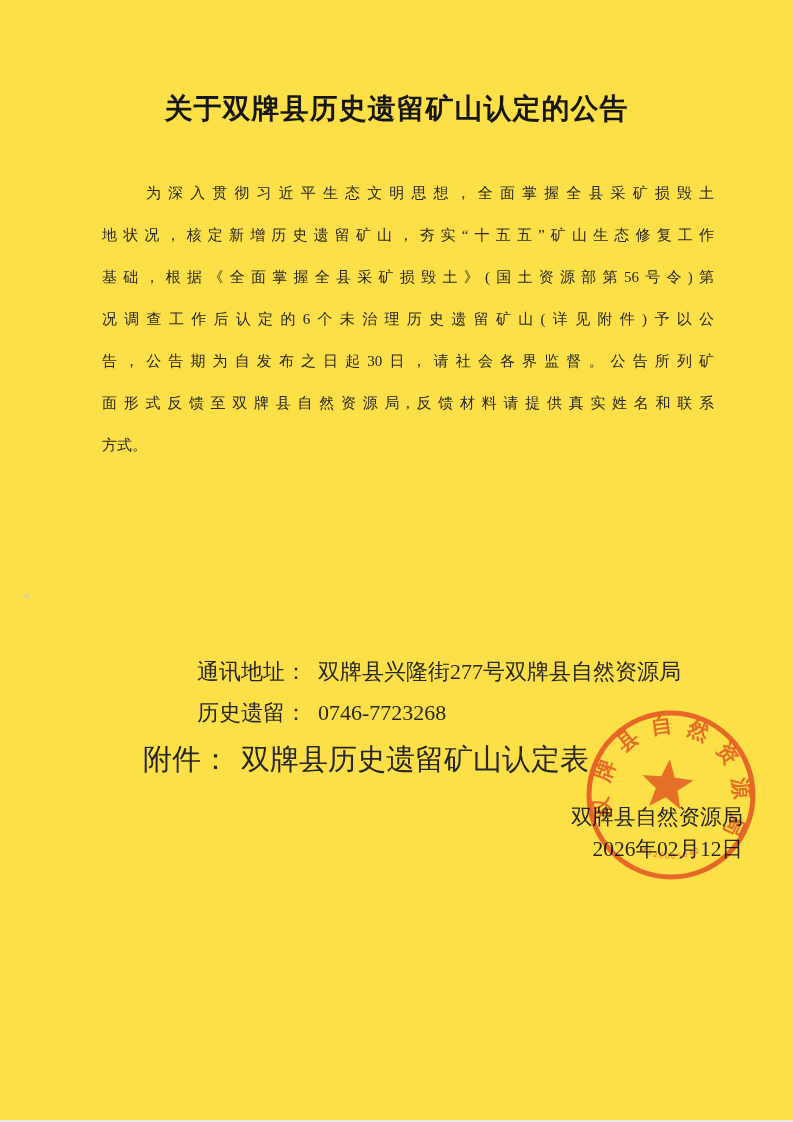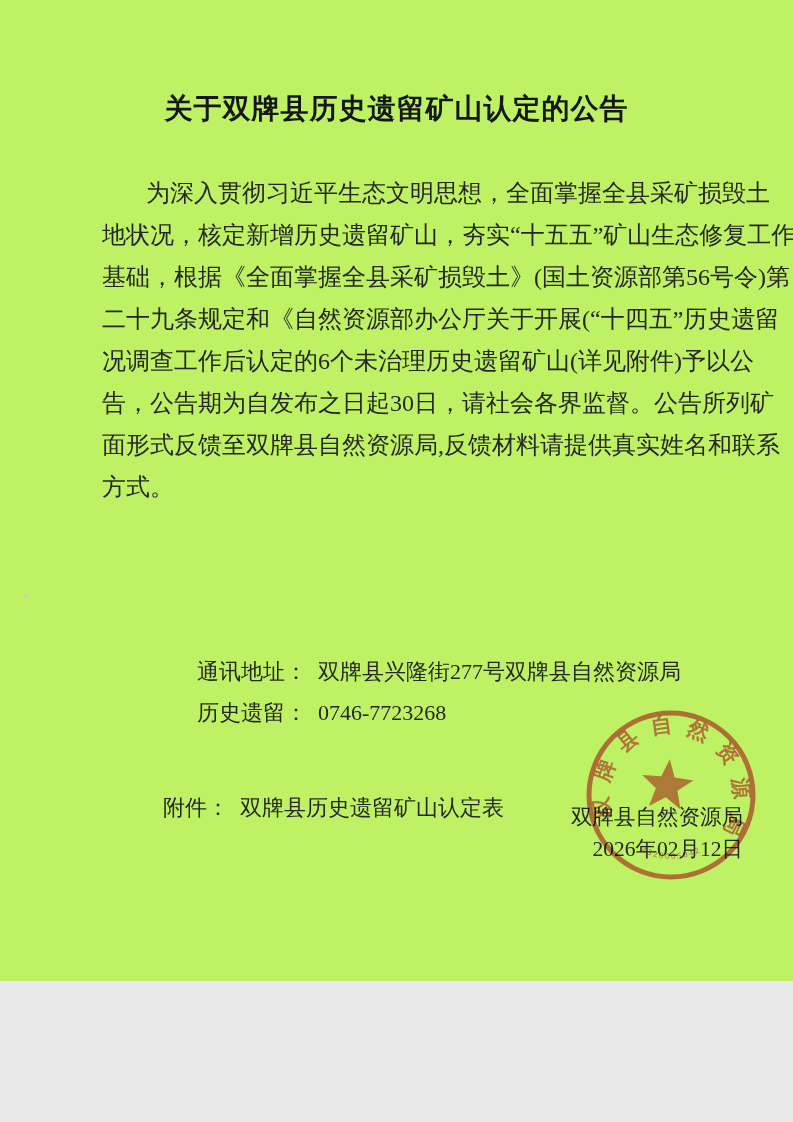--- a/index.html
+++ b/index.html
@@ -1,50 +1,50 @@
 <!DOCTYPE html>
 <html><head>
 <meta charset="utf-8">
 <style>
   html,body{margin:0;padding:0;background:#e9e9e9;}
   .page{
     position:relative;
-    width:793px;height:981px;
+    width:793px;height:1120px;
     margin:0 auto;
-    background:#bef264;
+    background:#fde047;
     font-family:"Liberation Serif","DejaVu Serif",serif;
     color:#242424;
     overflow:hidden;
   }
   .title{
     position:absolute;top:90px;left:0;width:100%;
     text-align:center;
     font-size:28px;font-weight:bold;letter-spacing:1px;
     color:#161616;
   }
   .body-block{
     position:absolute;left:102px;top:172px;width:612px;
-    font-size:24px;line-height:42px;color:#262626;
+    font-size:15px;line-height:42px;color:#262626;
   }
   .para-line{
     text-align:justify;
     text-align-last:justify;
     white-space:nowrap;
     height:42px;
   }
   .para-line.first{text-indent:44px;}
   .para-line.last{text-align-last:left;}
   .contact-block{
     position:absolute;left:157px;top:651px;
     font-size:22px;line-height:41px;color:#262626;
   }
   .contact-row .label{margin-right:11px;margin-left:40px;}
   .attachment-block{
-    position:absolute;left:163px;top:739px;
-    font-size:22px;line-height:41px;color:#262626;margin-top:48px;
+    position:absolute;left:143px;top:739px;
+    font-size:29px;line-height:41px;color:#262626;
   }
   .attachment-block .label{margin-right:11px;}
   .sign-block{
     position:absolute;right:50px;top:801px;
     text-align:right;
     font-size:21.5px;line-height:32px;color:#262626;
   }
   .seal{
     position:absolute;left:571px;top:695px;width:200px;height:200px;
     mix-blend-mode:multiply;
@@ -71,21 +71,20 @@
 <body>
 
 <div class="page">
 
   <div class="title">关于双牌县历史遗留矿山认定的公告</div>
 
   <div class="body-block">
     <div class="para-line first">为深入贯彻习近平生态文明思想，全面掌握全县采矿损毁土</div>
     <div class="para-line">地状况，核定新增历史遗留矿山，夯实“十五五”矿山生态修复工作</div>
     <div class="para-line">基础，根据《全面掌握全县采矿损毁土》(国土资源部第56号令)第</div>
-    <div class="para-line">二十九条规定和《自然资源部办公厅关于开展(“十四五”历史遗留</div>
     <div class="para-line">况调查工作后认定的6个未治理历史遗留矿山(详见附件)予以公</div>
     <div class="para-line">告，公告期为自发布之日起30日，请社会各界监督。公告所列矿</div>
     <div class="para-line">面形式反馈至双牌县自然资源局,反馈材料请提供真实姓名和联系</div>
     <div class="para-line last">方式。</div>
   </div>
 
   <div class="contact-block">
     <div class="contact-row">
       <span class="label">通讯地址：</span><span>双牌县兴隆街277号双牌县自然资源局</span>
     </div>

